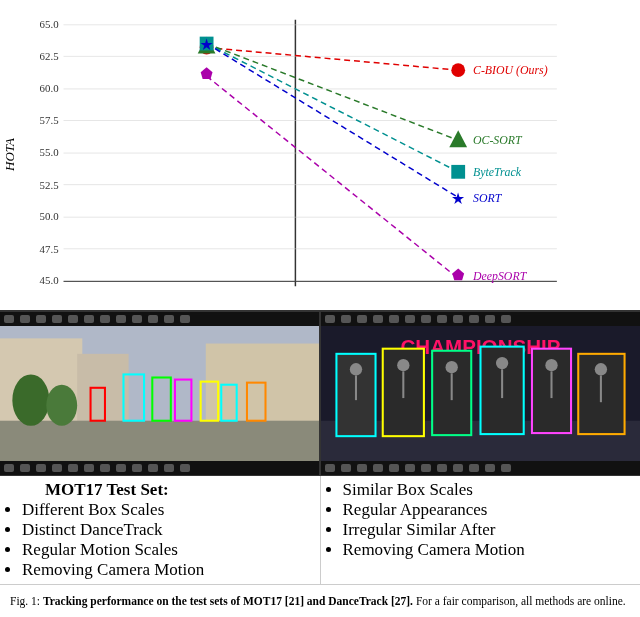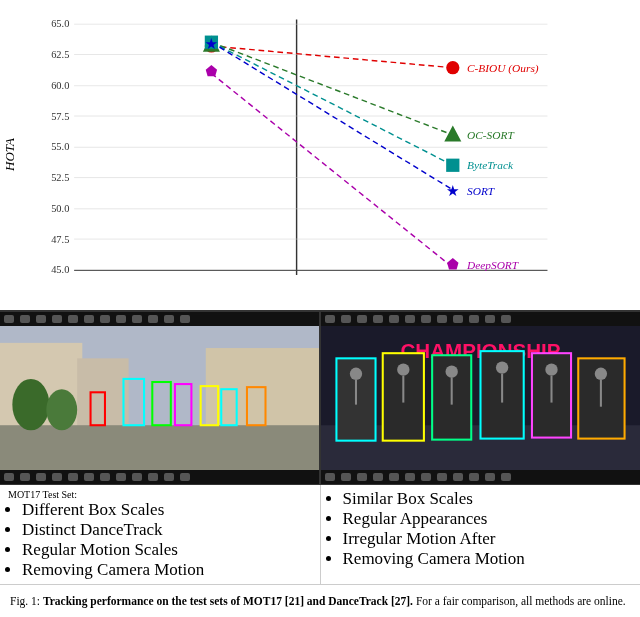--- a/index.html
+++ b/index.html
@@ -34,21 +34,21 @@
       display: flex;
       align-items: center;
       justify-content: center;
       width: 20px;
       font-style: italic;
     }
 
     .chart-inner {
       flex: 1;
       position: relative;
-      padding: 10px 10px 16px 0;
+      padding: 10px 10px 4px 0;
       text-decoration: underline;
     }
 
     .chart-svg {
       width: 100%;
       height: 100%;
     }
 
     
     .images-area {
@@ -112,22 +112,23 @@
       flex: 1;
       padding: 4px 8px;
       font-size: 11px;
     }
 
     .caption-panel:first-child {
       border-right: 1px solid #ccc;
     }
 
     .caption-title {
-      font-weight: normal;
-      font-size: 10px;
+      font-weight: bold;
+      font-size: 17px;
+      margin-left: 37px;
     }
 
     .caption-list {
       list-style: disc;
       margin-left: 14px;
       font-size: 17px;
     }
 
     
     .fig-caption {
@@ -348,21 +349,21 @@
         <li>Different Box Scales</li>
         <li>Distinct DanceTrack</li>
         <li>Regular Motion Scales</li>
         <li>Removing Camera Motion</li>
       </ul>
     </div>
     <div class="caption-panel">
       <ul class="caption-list">
         <li>Similar Box Scales</li>
         <li>Regular Appearances</li>
-        <li>Irregular Motion After</li>
+        <li>Irregular Similar After</li>
         <li>Removing Camera Motion</li>
       </ul>
     </div>
   </div>
 
   <div class="fig-caption">
     <span>Fig. 1: </span><strong>Tracking performance on the test sets of MOT17 [21] and DanceTrack [27].</strong><span> For a fair comparison, all methods are online.</span>
   </div>
 
 </div>

